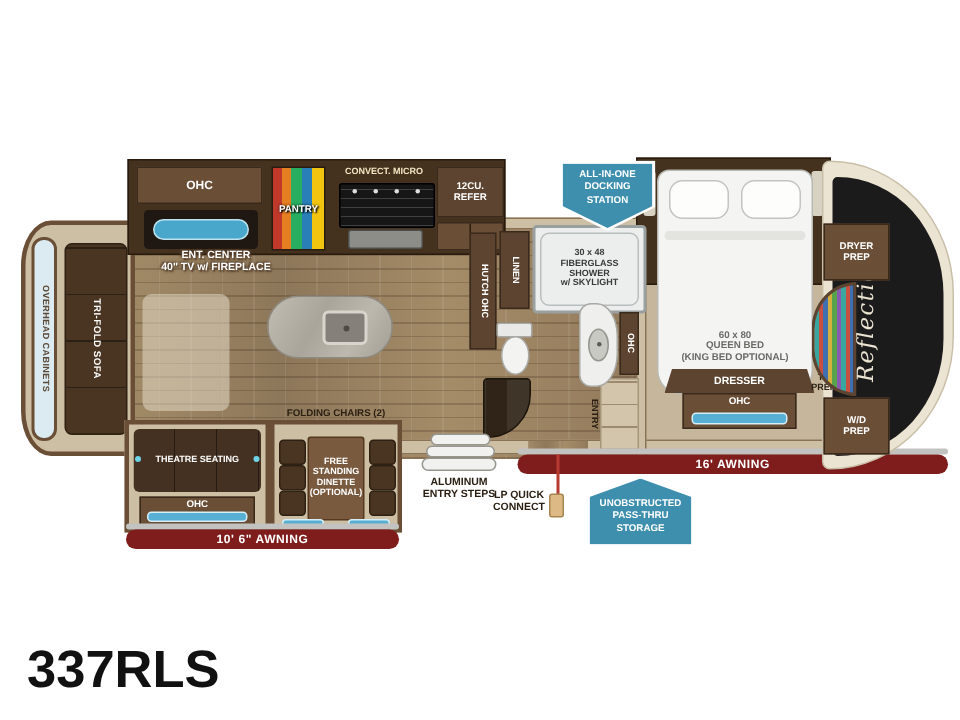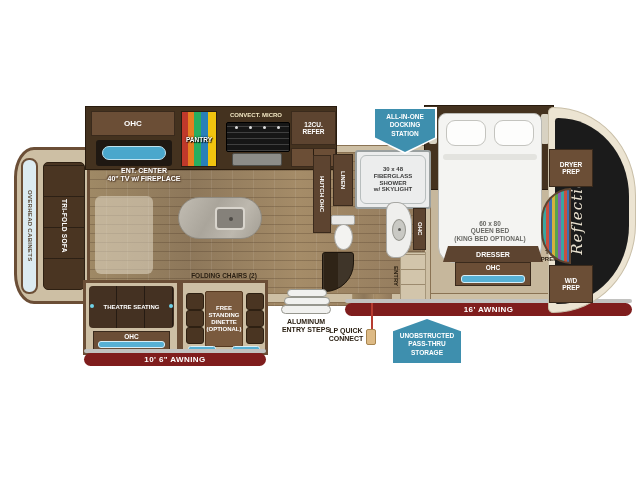--- a/index.html
+++ b/index.html
@@ -232,14 +232,15 @@
 
   <div class="abs" style="left:391px;top:317px;width:72px;height:48px;background:#ffffff;z-index:7;
               clip-path:polygon(50% 0,100% 28%,100% 100%,0 100%,0 28%);">
     <div class="abs" style="left:2px;top:2px;width:68px;height:44px;background:#3e8fae;clip-path:polygon(50% 0,100% 28%,100% 100%,0 100%,0 28%);">
       <div class="t badge-txt" style="padding-top:13px;">UNOBSTRUCTED
 PASS-THRU
 STORAGE</div>
     </div>
   </div>
 
+  <div class="abs" style="left:18px;top:427px;font-size:35px;font-weight:bold;color:#111;letter-spacing:0;z-index:8;">337RLS</div>
 
 </div>
 
 </body></html>

